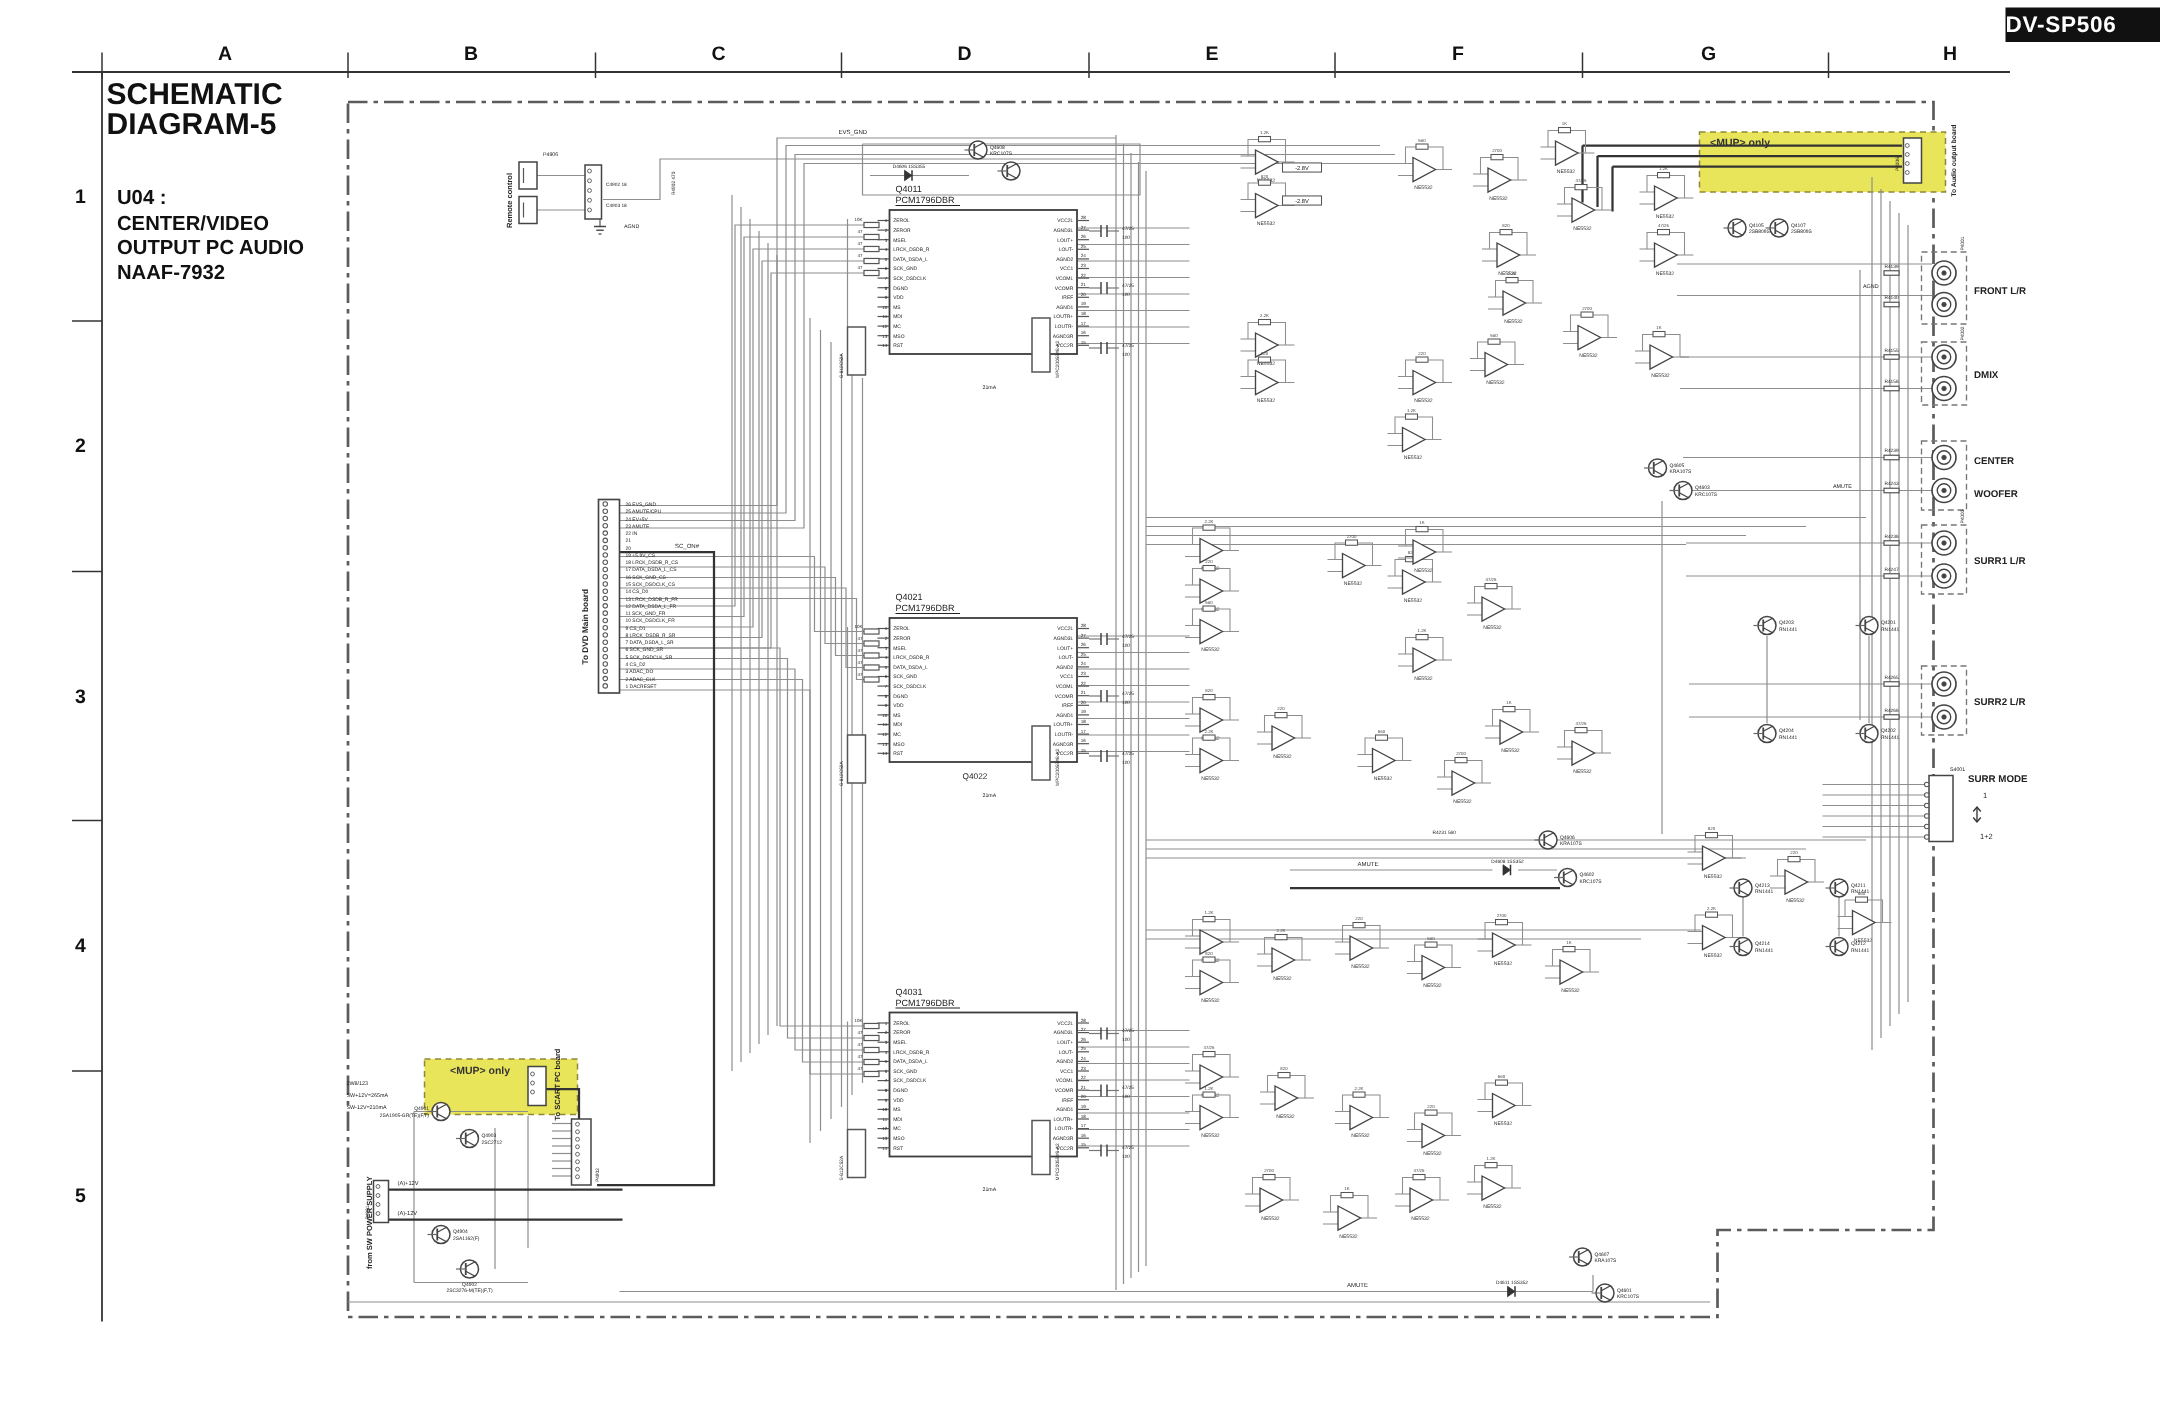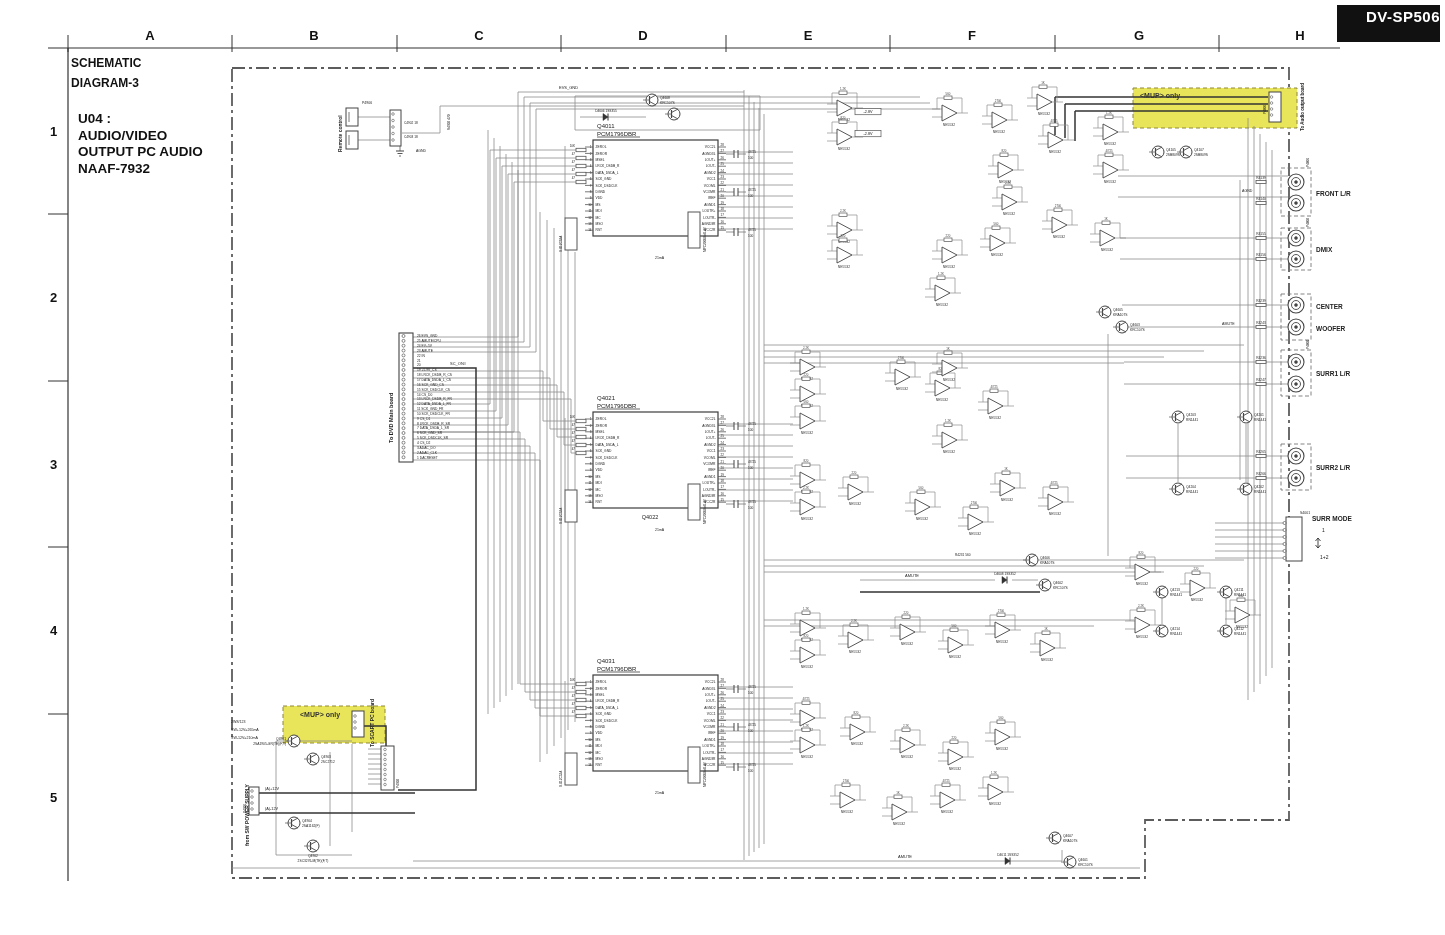--- a/index.html
+++ b/index.html
@@ -1,22 +1,22 @@
 <!DOCTYPE html>
 <html><head>
 <meta charset="utf-8">
 <style>
   html,body{margin:0;padding:0;background:#fff}
   .page{position:relative;width:1445px;height:935px;background:#fff;overflow:hidden;
         font-family:"Liberation Sans",sans-serif;color:#111}
   svg{position:absolute;left:0;top:0}
-  .badge{position:absolute;left:1337px;top:5px;width:103px;height:37px;background:#111;color:#fff;
-         font-weight:bold;font-size:15px;text-align:right;line-height:23px;letter-spacing:.5px}
-  .titleblock{position:absolute;left:71px;top:53px;font-size:12px;font-weight:bold;line-height:20px}
-  .boardname{position:absolute;left:78px;top:111px;font-size:13.5px;font-weight:bold;line-height:16.5px}
+  .badge{position:absolute;left:1337px;top:5px;width:103px;height:23px;background:#111;color:#fff;
+         font-weight:bold;font-size:15px;text-align:left;line-height:23px;letter-spacing:.5px}
+  .titleblock{position:absolute;left:71px;top:53px;font-size:20px;font-weight:bold;line-height:20px}
+  .boardname{position:absolute;left:78px;top:124px;font-size:13.5px;font-weight:bold;line-height:16.5px}
   .collabel{position:absolute;top:28px;font-size:13px;font-weight:bold;transform:translateX(-50%)}
   .rowlabel{position:absolute;left:50px;font-size:13px;font-weight:bold;transform:translateY(-50%)}
   .vlabel{position:absolute;font-size:5.5px;font-weight:bold;color:#222;white-space:nowrap;
           transform-origin:0 0;transform:rotate(-90deg)}
   .muplabel{position:absolute;font-size:7px;font-weight:bold;color:#333;white-space:nowrap}
 </style>
 </head>
 <body>
 
 <div class="page">
@@ -1312,25 +1312,25 @@
       <rect x="855" y="108.63" width="26" height="6.08" fill="#fff" stroke="#555" stroke-width="0.7"></rect>
       <text x="868" y="113" font-size="3.8" fill="#222" font-family="&quot;Liberation Sans&quot;,sans-serif" text-anchor="middle">-2.8V</text>
       <rect x="855" y="130.63" width="26" height="6.08" fill="#fff" stroke="#555" stroke-width="0.7"></rect>
       <text x="868" y="135" font-size="3.8" fill="#222" font-family="&quot;Liberation Sans&quot;,sans-serif" text-anchor="middle">-2.8V</text>
     </svg>
 
   <div class="badge">DV-SP506</div>
 
   <div class="titleblock">
     <div>SCHEMATIC</div>
-    <div>DIAGRAM-3</div>
+    <div>DIAGRAM-5</div>
   </div>
   <div class="boardname">
     <div>U04 :</div>
-    <div>AUDIO/VIDEO</div>
+    <div>CENTER/VIDEO</div>
     <div>OUTPUT PC AUDIO</div>
     <div>NAAF-7932</div>
   </div>
 
   <span class="collabel" style="left:150px">A</span>
   <span class="collabel" style="left:314px">B</span>
   <span class="collabel" style="left:479px">C</span>
   <span class="collabel" style="left:643px">D</span>
   <span class="collabel" style="left:808px">E</span>
   <span class="collabel" style="left:972px">F</span>

